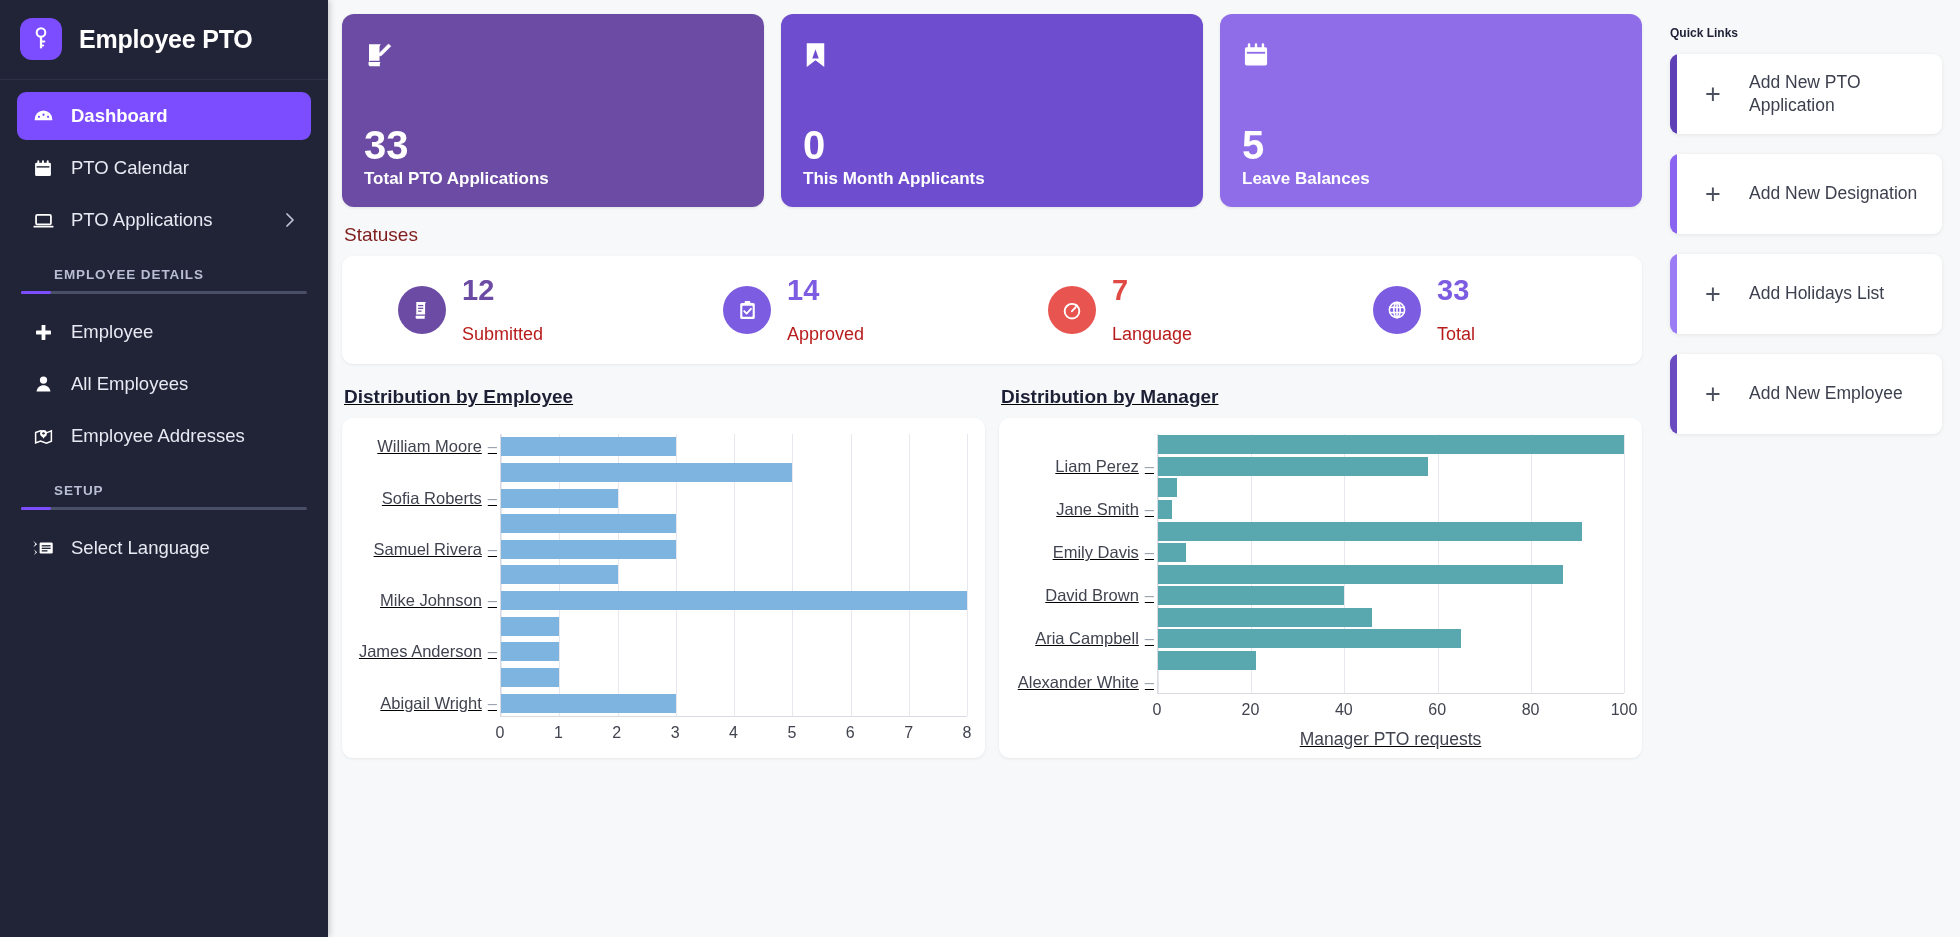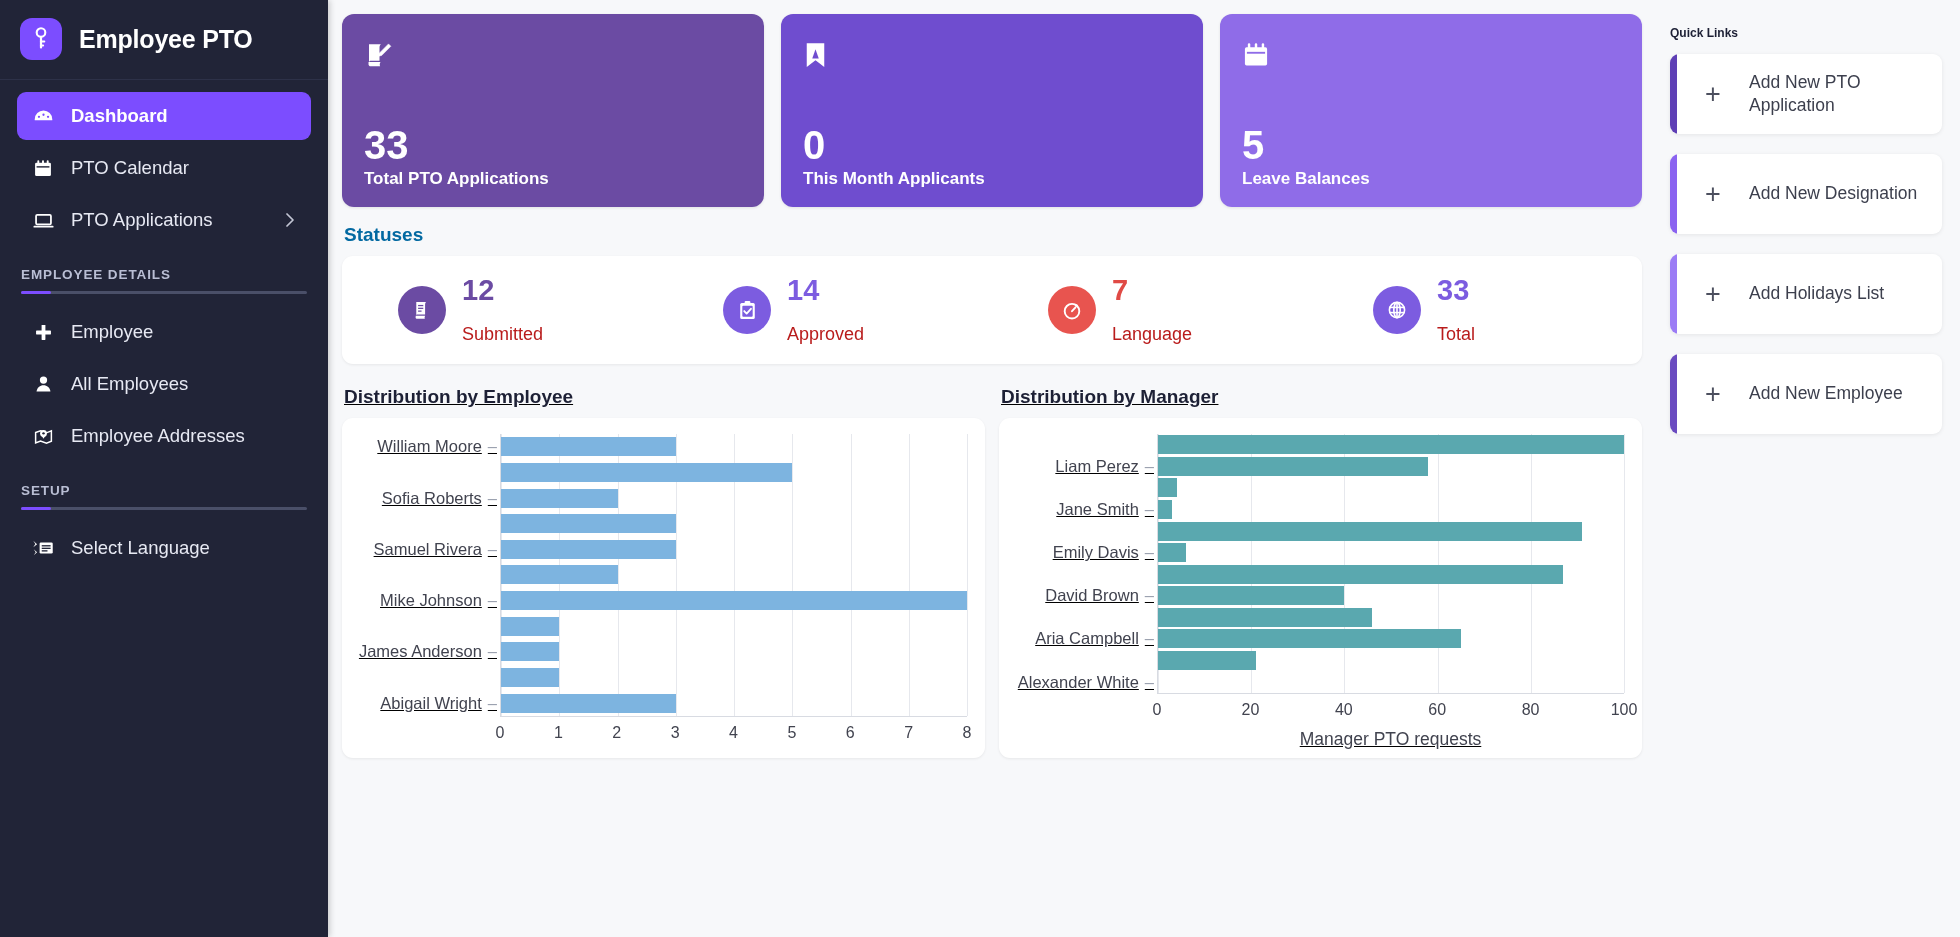--- a/index.html
+++ b/index.html
@@ -37,21 +37,21 @@
     font-size: 18.5px; color: #e7e9f3; cursor: pointer;
     margin-bottom: 4px; position: relative;
   }
   .nav-item .ico { width: 24px; display:flex; align-items:center; justify-content:center; flex:none; }
   .nav-item.active { background: #7c4dff; color: #fff; font-weight: 600; }
   .nav-item .chev { margin-left: auto; opacity: .85; }
 
   .sect { padding: 19px 21px 0 21px; }
   .sect-label {
     font-size: 13.5px; letter-spacing: .9px; font-weight: 600;
-    color: #b9bed4; text-transform: uppercase; margin-bottom: 9px;
+    color: #b9bed4; text-transform: uppercase; margin-bottom: 9px; margin-left: 33px;
   }
   .sect-rule { height: 3px; background: #4a4f68; border-radius: 2px; position: relative; }
   .sect-rule::before {
     content:''; position: absolute; left:0; top:0; height:3px; width:30px;
     background: #7c4dff; border-radius: 2px;
   }
 
   
   .main {
     flex: 1; height: 937px; display: flex; flex-direction: column;
@@ -67,21 +67,21 @@
     flex: 1; height: 193px; border-radius: 12px; color: #fff;
     padding: 26px 22px 18px 22px; display: flex; flex-direction: column;
     box-shadow: 0 1px 3px rgba(0,0,0,.09); cursor: pointer;
   }
   .kpi-icon { height: 54px; font-size: 30px; line-height: 1; }
   .kpi-value { font-size: 40px; font-weight: 700; margin-top: auto; line-height: 1.12; }
   .kpi-label { font-size: 17px; font-weight: 600; margin-top: 1px; }
 
   
   .sect-title {
-    font-size: 19px; font-weight: 700; color: #0369a1;
+    font-size: 19px; font-weight: 400; color: #7f1d1d;
     padding: 17px 6px 10px 6px;
   }
   .status-card {
     background: #fff; border-radius: 11px; margin: 0 4px;
     height: 108px; display: flex; align-items: center;
     box-shadow: 0 1px 3px rgba(0,0,0,.07);
   }
   .status-item { flex: 1; display: flex; align-items: center; gap: 16px; padding-left: 56px; }
   .status-circle {
     width: 48px; height: 48px; border-radius: 50%; flex: none;

